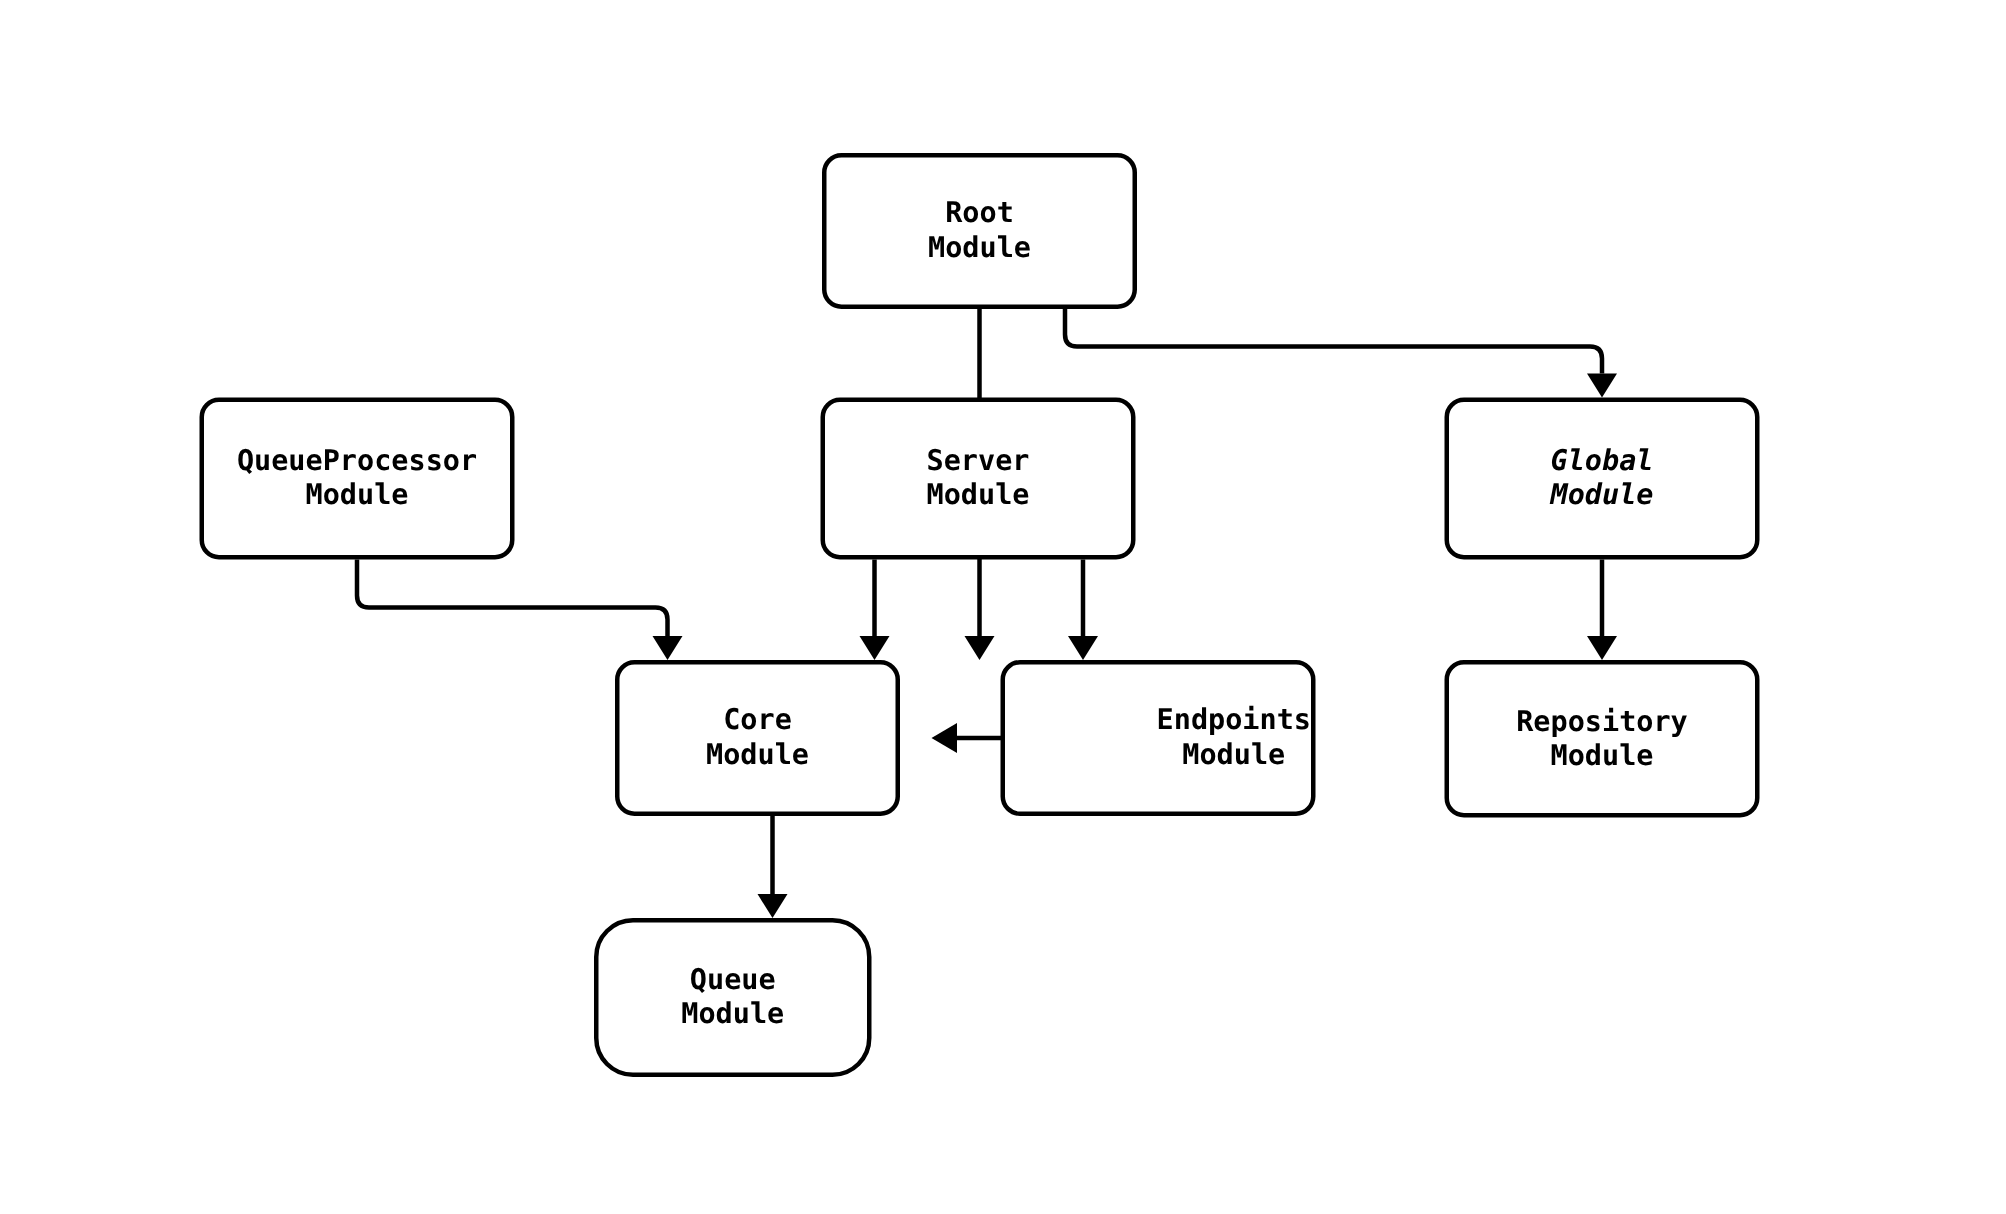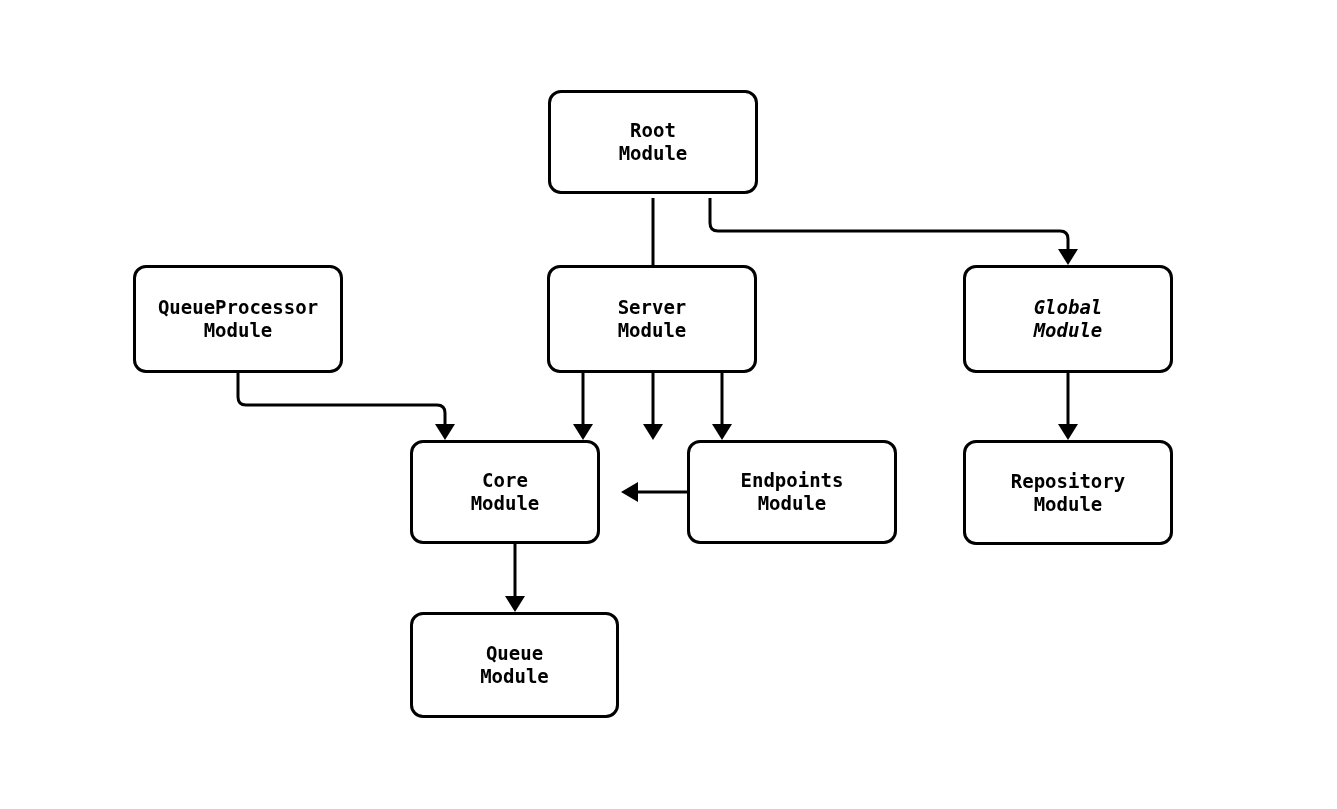--- a/index.html
+++ b/index.html
@@ -92,21 +92,21 @@
       <path d="M 1068 373 L 1068 424" stroke="#000000" stroke-width="3" fill="none"></path>
       <path d="M 1058 424 L 1078 424 L 1068 440 Z" fill="#000000"></path>
     </g>
 
     <g>
       <path d="M 515 544 L 515 596" stroke="#000000" stroke-width="3" fill="none"></path>
       <path d="M 505 596 L 525 596 L 515 612 Z" fill="#000000"></path>
     </g>
   </svg>
 
-  <div class="node" style="left:548px; top:90px; width:210px; height:104px;align-items:center;">
+  <div class="node" style="left:548px; top:102px; width:210px; height:104px;align-items:center;">
     <span class="node-label">Root
 Module</span>
   </div>
 
   <div class="node" style="left:133px; top:265px; width:210px; height:108px;">
     <span class="node-label">QueueProcessor
 Module</span>
   </div>
 
   <div class="node" style="left:547px; top:265px; width:210px; height:108px;">
@@ -117,28 +117,28 @@
   <div class="node" style="left:963px; top:265px; width:210px; height:108px;font-style:italic;">
     <span class="node-label">Global
 Module</span>
   </div>
 
   <div class="node" style="left:410px; top:440px; width:190px; height:104px;">
     <span class="node-label">Core
 Module</span>
   </div>
 
-  <div class="node" style="left:687px; top:440px; width:210px; height:104px;">
+  <div class="node" style="left:667px; top:440px; width:210px; height:104px;justify-content:flex-end;">
     <span class="node-label">Endpoints
 Module</span>
   </div>
 
   <div class="node" style="left:963px; top:440px; width:210px; height:105px;">
     <span class="node-label">Repository
 Module</span>
   </div>
 
-  <div class="node" style="left:410px; top:612px; width:209px; height:106px;">
+  <div class="node" style="left:396px; top:612px; width:185px; height:106px;border-radius:26px;">
     <span class="node-label">Queue
 Module</span>
   </div>
 
 </div>
 
 </body></html>

